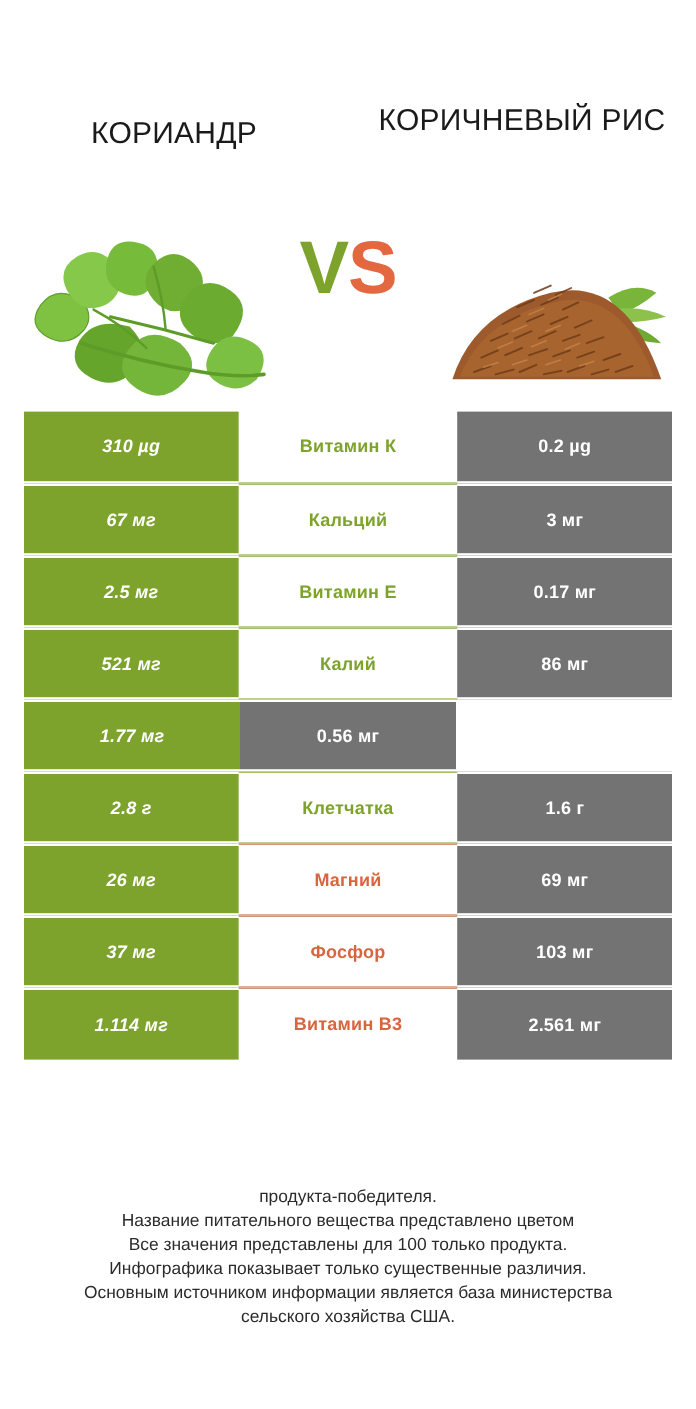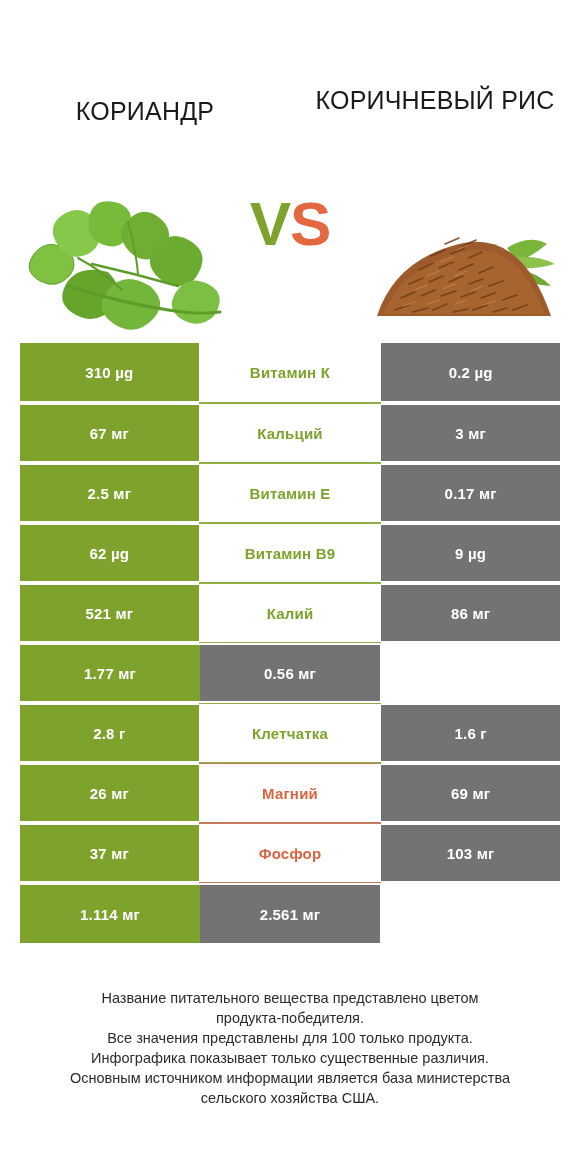--- a/index.html
+++ b/index.html
@@ -96,20 +96,21 @@
     font-size: 15px;
     font-weight: 700;
     letter-spacing: 0.2px;
   }
   .cell.left {
     width: 180px;
     background: #7da32d;
     color: #ffffff;
     border-top: 2px solid #ffffff;
     border-bottom: 2px solid #ffffff;
+    font-style: italic;
   }
   .cell.right {
     width: 180px;
     background: #737373;
     color: #ffffff;
     border-top: 2px solid #ffffff;
     border-bottom: 2px solid #ffffff;
   }
   .cell.mid {
     width: 184px;
@@ -257,25 +258,20 @@
     <div class="cell mid">Кальций</div>
     <div class="cell right">3 мг</div>
   </div>
 
   <div class="row winner-left">
     <div class="cell left">2.5 мг</div>
     <div class="cell mid">Витамин Е</div>
     <div class="cell right">0.17 мг</div>
   </div>
 
-  <div class="row winner-left">
-    <div class="cell left">62 µg</div>
-    <div class="cell mid">Витамин B9</div>
-    <div class="cell right">9 µg</div>
-  </div>
 
   <div class="row winner-left">
     <div class="cell left">521 мг</div>
     <div class="cell mid">Калий</div>
     <div class="cell right">86 мг</div>
   </div>
 
   <div class="row winner-left">
     <div class="cell left">1.77 мг</div>
     <div class="cell right">0.56 мг</div>
@@ -294,25 +290,26 @@
   </div>
 
   <div class="row winner-right">
     <div class="cell left">37 мг</div>
     <div class="cell mid">Фосфор</div>
     <div class="cell right">103 мг</div>
   </div>
 
   <div class="row winner-right">
     <div class="cell left">1.114 мг</div>
+    <div class="cell mid">Витамин B3</div>
     <div class="cell right">2.561 мг</div>
   </div>
 
 </div>
 
 <div class="footnote">
+  <span class="line">продукта-победителя.</span>
   <span class="line">Название питательного вещества представлено цветом</span>
-  <span class="line">продукта-победителя.</span>
   <span class="line">Все значения представлены для 100 только продукта.</span>
   <span class="line">Инфографика показывает только существенные различия.</span>
   <span class="line">Основным источником информации является база министерства</span>
   <span class="line">сельского хозяйства США.</span>
 </div>
 
 </body></html>

